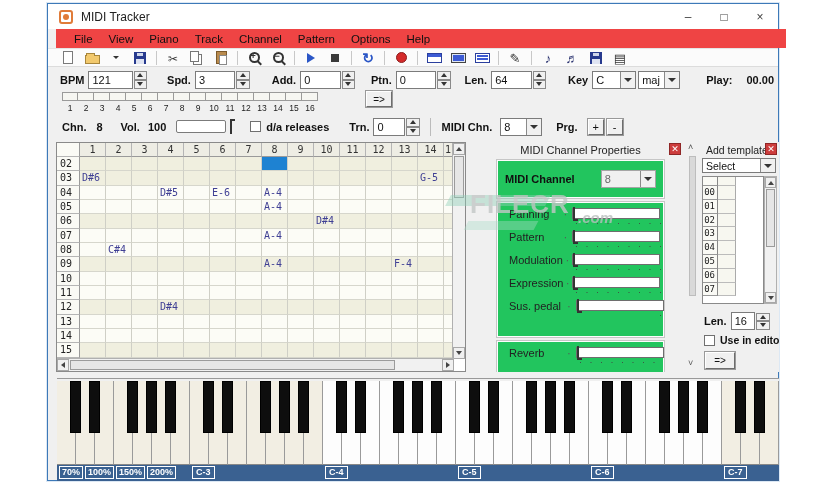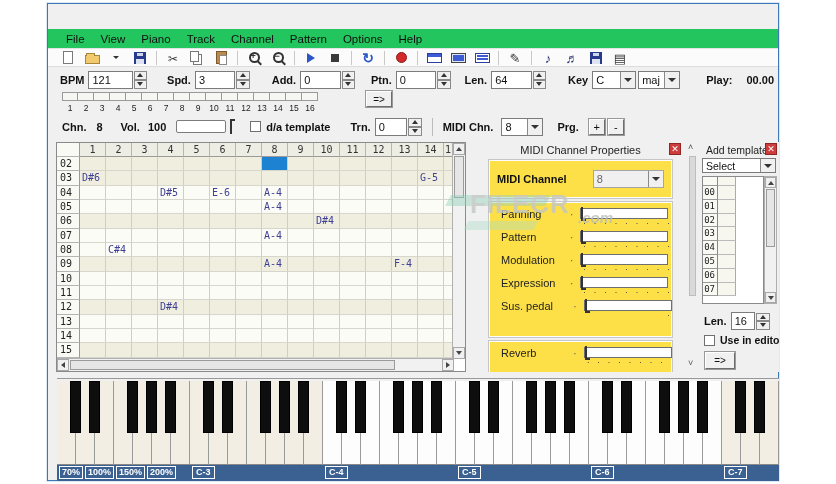--- a/index.html
+++ b/index.html
@@ -12,21 +12,21 @@
 
   
   .titlebar{position:absolute;left:0;top:0;width:100%;height:25px;background:#fff;display:flex;align-items:center;}
   .app-icon{width:14px;height:14px;margin-left:11px;border:2px solid #e07b39;border-radius:3px;background:#fff;position:relative;}
   .app-icon::after{content:"";position:absolute;left:2px;top:2px;width:6px;height:6px;background:#e07b39;border-radius:50%;}
   .title-text{margin-left:8px;font-size:12px;color:#222;}
   .win-controls{margin-left:auto;display:flex;height:100%;}
   .win-ctl{width:36px;height:100%;display:flex;align-items:center;justify-content:center;font-size:12px;color:#444;}
 
   
-  .menubar{position:absolute;left:0;top:25px;width:100%;height:19px;background:#22c55e;display:flex;align-items:center;padding-left:10px;}
+  .menubar{position:absolute;left:8px;top:25px;width:100%;height:19px;background:#ef4444;display:flex;align-items:center;padding-left:10px;}
   .menu-item{font-size:11.5px;color:#111;padding:0 8px;}
 
   
   .toolbar{position:absolute;left:0;top:44px;width:100%;height:19px;background:#fbfbfb;border-top:1px solid #e4e4e4;border-bottom:1px solid #dcdcdc;display:flex;align-items:center;padding-left:8px;}
   .tbtn{width:24px;height:17px;display:flex;align-items:center;justify-content:center;}
   .tb-sep{width:1px;height:14px;background:#c8c8c8;margin:0 4px;}
   .ic{position:relative;display:inline-block;}
   .glyph{font-size:12px;color:#333;line-height:1;}
   .ic-new{width:10px;height:13px;background:#fff;border:1px solid #7a7a7a;}
   .ic-open{width:15px;height:9px;background:#f2c96d;border:1px solid #a8863c;margin-top:4px;position:relative;}
@@ -106,21 +106,21 @@
   .arr.up{border-bottom:4px solid #444;margin-top:-3px;}
   .arr.dn{border-top:4px solid #444;margin-bottom:-3px;}
   .arr.lf{border-right:4px solid #444;margin-left:-3px;}
   .arr.rt{border-left:4px solid #444;margin-right:-3px;}
 
   
   .props{position:absolute;left:430px;top:138px;width:205px;height:230px;background:#f0f0f0;overflow:hidden;}
   .panel-title{height:15px;display:flex;align-items:center;position:relative;}
   .panel-title .pt-text{flex:1;text-align:center;font-size:11px;color:#222;}
   .closebox{position:absolute;right:2px;top:1px;width:12px;height:12px;background:#cd3d3d;border:1px solid #8f2626;color:#fff;font-size:9px;line-height:10px;text-align:center;}
-  .gbox{border:1px solid #c6c6c6;box-shadow:inset 0 0 0 1px #fdfdfd;margin:2px 10px;background:#fde047;justify-content:center;}
+  .gbox{border:1px solid #c6c6c6;box-shadow:inset 0 0 0 1px #fdfdfd;margin:2px 18px;background:#22c55e;justify-content:center;}
   .gb-chan{height:40px;display:flex;align-items:center;padding:0 8px;}
   .dsel.disabled{background:#f0f0f0;color:#6a6a6a;border-color:#a5a5a5;}
   .gb-sliders{padding:6px 0 14px;}
   .slider{display:flex;margin:0 0 4px;}
   .sl-label{width:80px;text-align:left;padding-left:12px;font-size:11px;color:#222;line-height:13px;white-space:nowrap;}
   .sl-dash{width:18px;text-align:center;font-size:10px;color:#555;line-height:13px;}
   .sl-right{width:92px;}
   .sl-track{width:88px;height:11px;background:#fff;border:1px solid #6e6e6e;position:relative;}
   .sl-thumb{position:absolute;left:0;top:-2px;width:2px;height:14px;background:#333;}
   .sl-thumb::after{content:"";position:absolute;left:0;bottom:0;width:5px;height:2px;background:#333;}
@@ -165,20 +165,29 @@
   .wm-bar2{position:absolute;left:18px;top:38px;width:70px;height:9px;background:#a9dcc8;opacity:.5;transform:skewX(-28deg);}
   .wm-text{position:absolute;left:22px;top:6px;font-size:26px;font-weight:bold;color:#c2c7c6;letter-spacing:1px;font-family:"Liberation Sans",sans-serif;}
   .wm-com{position:absolute;left:130px;top:26px;font-size:15px;color:#b9bfbe;font-weight:bold;font-style:italic;}
 </style>
 </head>
 <body>
 
 <div class="stage">
   <div class="win">
 
+    <div class="titlebar">
+      <div class="app-icon"></div>
+      <div class="title-text">MIDI Tracker</div>
+      <div class="win-controls">
+        <div class="win-ctl">–</div>
+        <div class="win-ctl">□</div>
+        <div class="win-ctl">×</div>
+      </div>
+    </div>
 
     <div class="menubar">
         <span class="menu-item">File</span>
         <span class="menu-item">View</span>
         <span class="menu-item">Piano</span>
         <span class="menu-item">Track</span>
         <span class="menu-item">Channel</span>
         <span class="menu-item">Pattern</span>
         <span class="menu-item">Options</span>
         <span class="menu-item">Help</span>
@@ -367,21 +376,21 @@
     </div>
 
     <div class="row-chn">
       <span class="lbl">Chn.</span>
       <span class="lbl" style="margin-left:6px">8</span>
       <span class="lbl" style="margin-left:14px">Vol.</span>
       <span class="lbl" style="margin-left:4px">100</span>
       <span class="fader"></span>
       <span class="fader-thumb"></span>
       <span class="chk" style="margin-left:18px"></span>
-      <span class="lbl" style="margin-left:5px">d/a template</span>
+      <span class="lbl" style="margin-left:5px">d/a releases</span>
       <span class="lbl" style="margin-left:16px">Trn.</span>
       <span class="tinput" style="width:32px">0</span>
       <span class="spinner">
           <span class="spin-b">
             <span class="tri-up"></span>
           </span>
           <span class="spin-b">
             <span class="tri-dn"></span>
           </span>
         </span>

